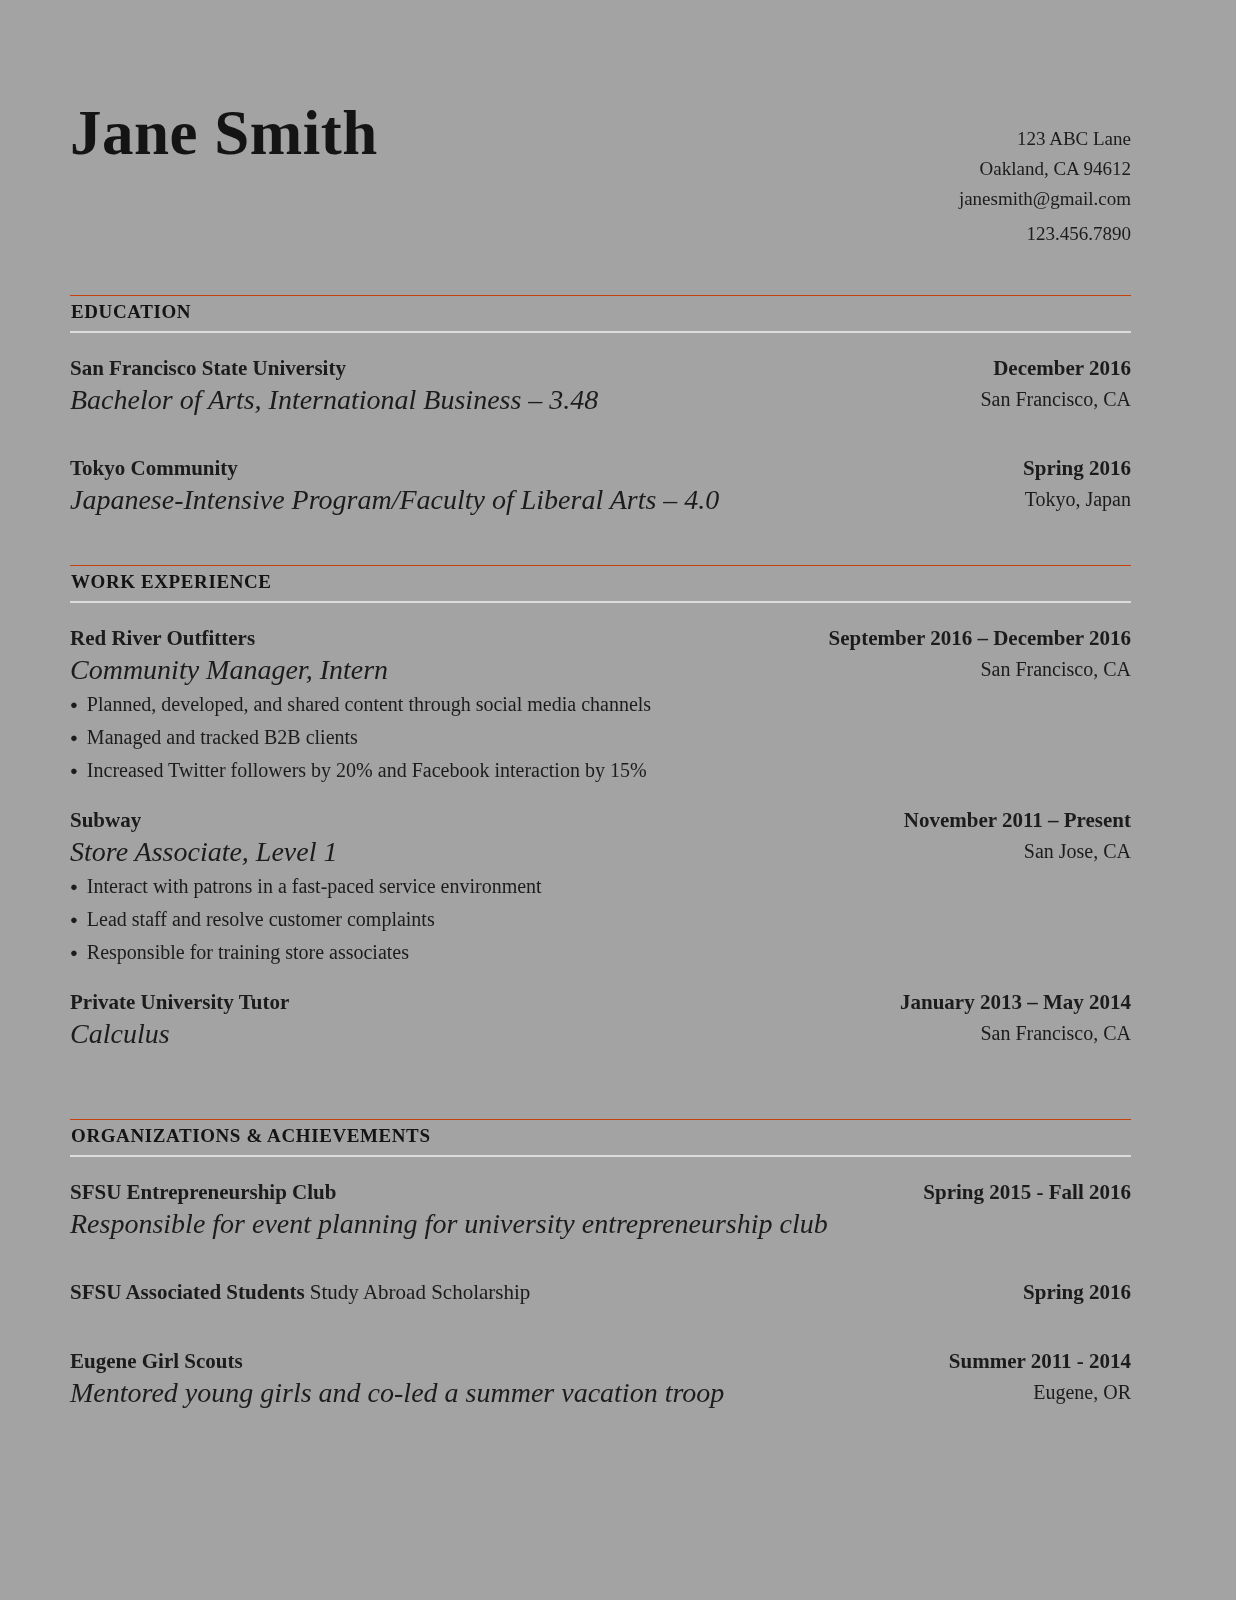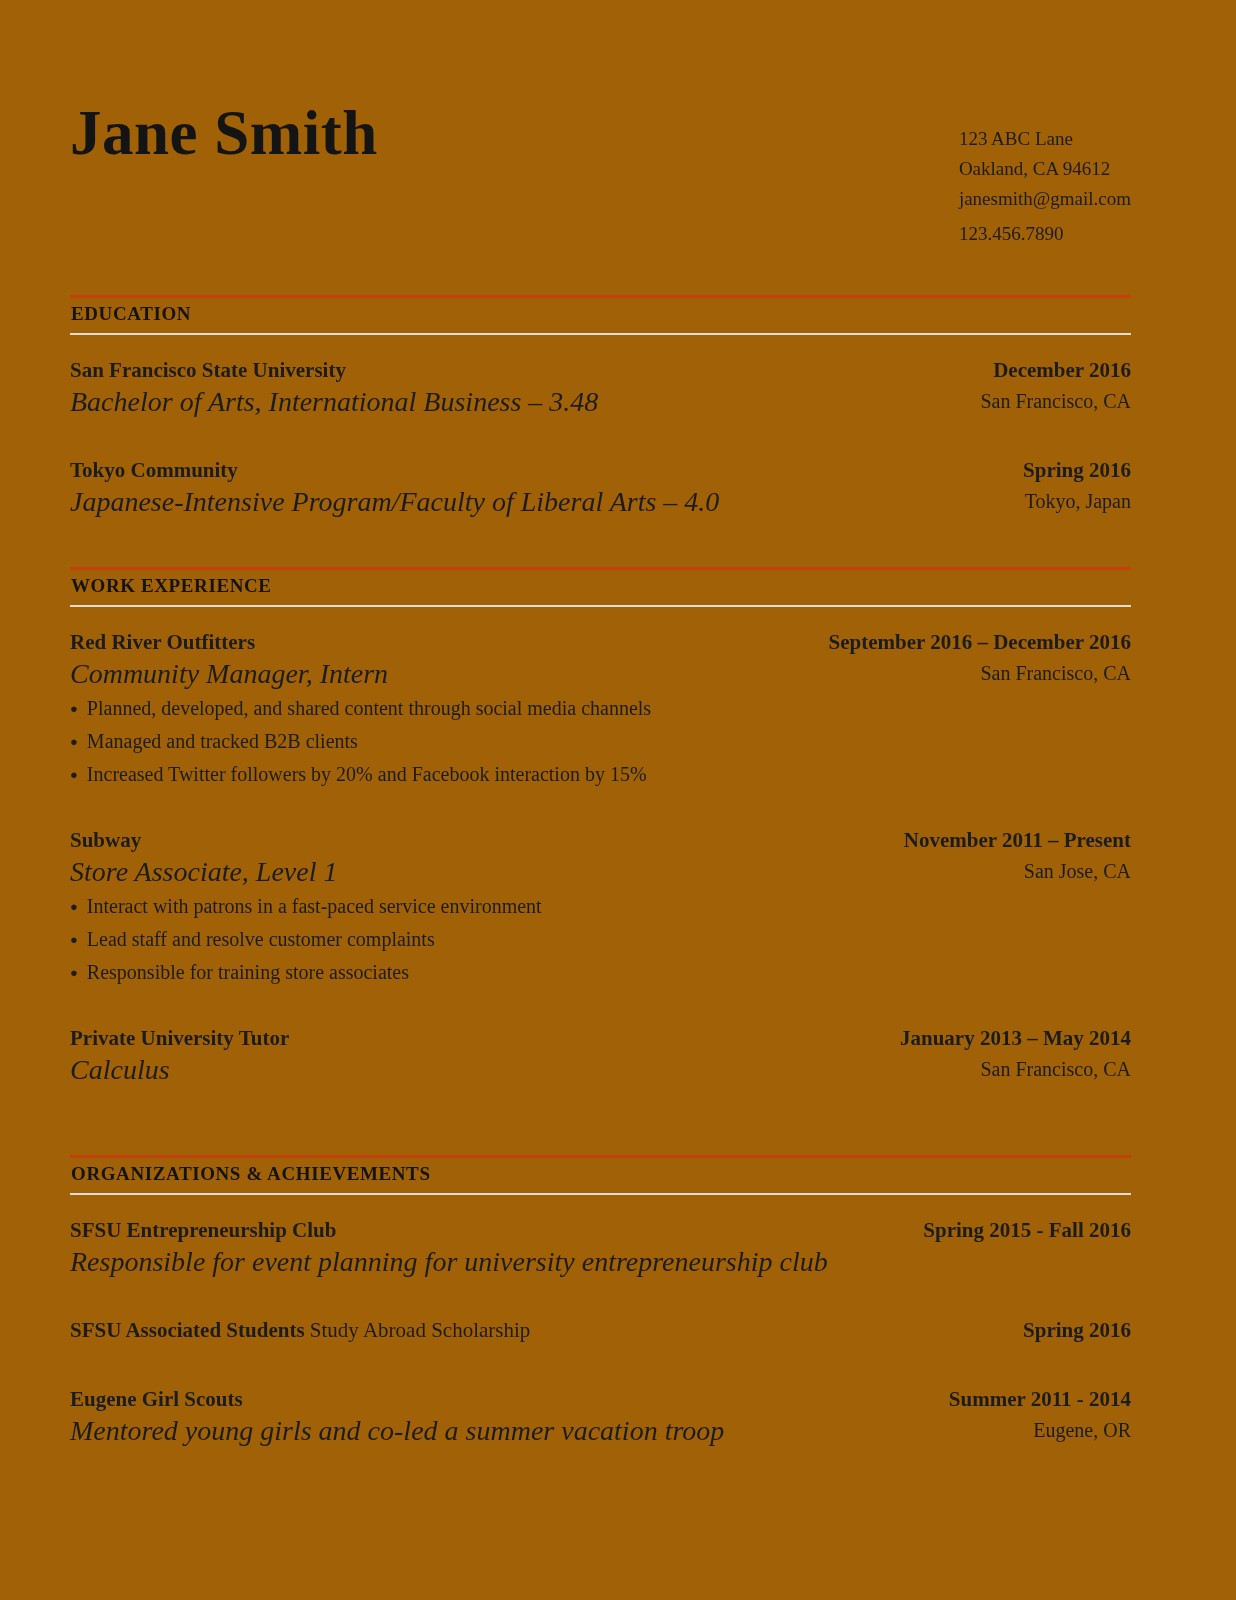--- a/index.html
+++ b/index.html
@@ -6,21 +6,21 @@
   html, body { background: #ffffff; }
   body {
     font-family: "Liberation Serif", "DejaVu Serif", serif;
     color: #1c1c1c;
     -webkit-font-smoothing: antialiased;
   }
   .page {
     position: relative;
     width: 1236px;
     height: 1600px;
-    background: #a16207;
+    background: #a3a3a3;
     overflow: hidden;
   }
   .content {
     margin-left: 70px;
     width: 1061px;
     padding-top: 100px;
   }
 
   
   .header-row {
@@ -29,45 +29,46 @@
     align-items: flex-start;
   }
   .person-name {
     font-size: 63px;
     font-weight: bold;
     line-height: 1.05;
     letter-spacing: 0.5px;
     color: #141414;
   }
   .contact-block {
+    text-align: right;
     font-size: 19px;
     line-height: 30px;
     margin-top: 24px;
     color: #1c1c1c;
   }
   .contact-line.phone { margin-top: 5px; }
 
   
   .section { margin-top: 46px; }
   .section.work { margin-top: 50px; }
   .section.orgs { margin-top: 70px; }
   .section-title {
     font-size: 19px;
     font-weight: bold;
     letter-spacing: 0.6px;
     color: #141414;
-    border-top: 3px solid #c2410c;
+    border-top: 1px solid #c2410c;
     border-bottom: 2px solid #dcdcdc;
     padding: 5px 0 8px 1px;
   }
 
   
   .entry { margin-top: 20px; }
   .entry + .entry { margin-top: 38px; }
-  .section.work .entry + .entry { margin-top: 34px; }
+  .section.work .entry + .entry { margin-top: 18px; }
   .section.orgs .entry + .entry { margin-top: 38px; }
   .entry-row {
     display: flex;
     justify-content: space-between;
     align-items: center;
   }
   .entry-title {
     font-size: 21px;
     font-weight: bold;
     line-height: 31px;

